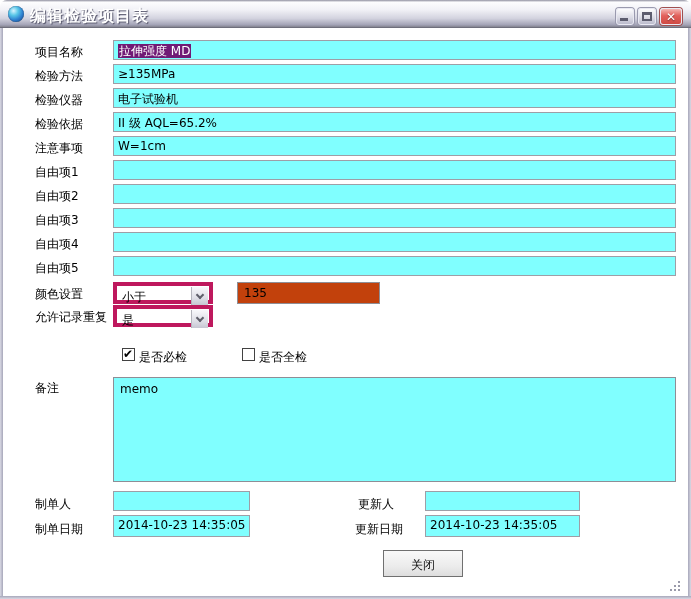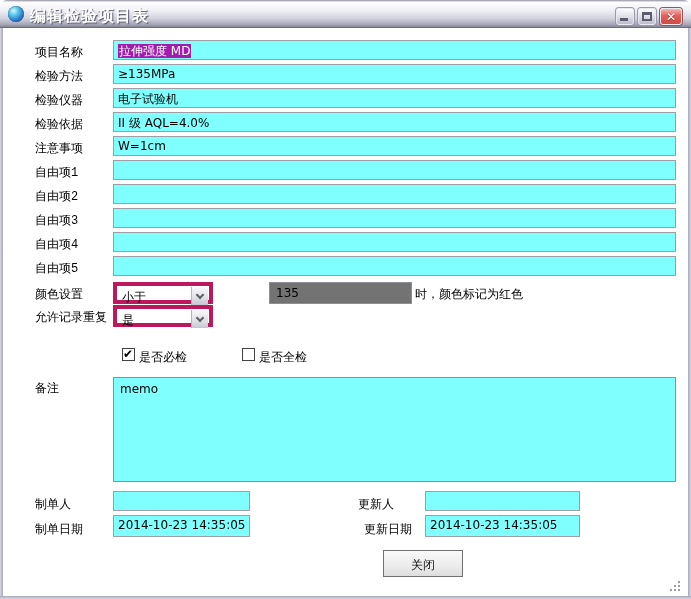--- a/index.html
+++ b/index.html
@@ -62,49 +62,49 @@
     position: absolute; left: 0; top: 1px; width: 100%;
     text-align: center; color: #fff; font-weight: bold; font-size: 12px;
     text-shadow: 0 1px 1px #7e2a2a;
   }
   
   .frame-l, .frame-r, .frame-b { position: absolute; background: linear-gradient(90deg, #d9d9e4, #a7a7ba); }
   .frame-l { left: 0; top: 28px; width: 3px; height: 571px; }
   .frame-r { right: 0; top: 28px; width: 3px; height: 571px; background: linear-gradient(90deg, #a7a7ba, #d9d9e4); }
   .frame-b { left: 0; bottom: 0; width: 691px; height: 3px; background: linear-gradient(180deg, #a7a7ba, #d9d9e4); }
   
-  .lbl { position: absolute; white-space: nowrap; font-family: Liberation Mono, monospace; }
+  .lbl { position: absolute; white-space: nowrap; }
   .field {
     position: absolute;
     background: #80FFFF;
     border: 1px solid #9e9ea6;
     padding: 2px 4px 0 4px;
     overflow: hidden; white-space: nowrap;
     cursor: text;
   }
   .row-field { left: 113px; width: 563px; height: 20px; }
-  .sel { background: #a21caf; color: #fff; padding: 0 1px; }
+  .sel { background: #701a75; color: #fff; padding: 0 1px; }
   .combo {
     position: absolute; width: 100px; height: 22px;
     background: #fff; border: 4px solid #be185d;
     padding: 3px 20px 0 5px; cursor: default;
   }
   .combo-arrow {
     position: absolute; right: 1px; top: 1px; width: 17px; height: 18px;
     background: linear-gradient(180deg, #f8f8fb 0%, #dfdfe7 60%, #c6c6d2 100%);
     border-left: 1px solid #b4b4bc;
   }
   .chev {
     position: absolute; left: 5px; top: 5px; width: 6px; height: 6px;
     border-right: 2px solid #5f5f6a; border-bottom: 2px solid #5f5f6a;
     transform: rotate(45deg);
   }
   .txtinput {
-    position: absolute; background: #737373; border: 1px solid #8e8e96;
-    padding: 3px 0 0 6px; cursor: text; margin-left: 32px;
+    position: absolute; background: #c2410c; border: 1px solid #8e8e96;
+    padding: 3px 0 0 6px; cursor: text;
   }
   .cbx {
     position: absolute; width: 13px; height: 13px;
     background: #fff; border: 1px solid #424242;
     cursor: pointer;
   }
   .cbx.checked::before {
     content: "✔";
     position: absolute; left: 0; top: -2px;
     font-size: 12px; font-weight: bold; color: #000;
@@ -167,21 +167,21 @@
   <span class="lbl" style="left:35px;top:44px">项目名称</span>
   <div class="field row-field" style="top:40px"><span class="sel">拉伸强度 MD</span></div>
 
   <span class="lbl" style="left:35px;top:68px">检验方法</span>
   <div class="field row-field" style="top:64px">≥135MPa</div>
 
   <span class="lbl" style="left:35px;top:92px">检验仪器</span>
   <div class="field row-field" style="top:88px">电子试验机</div>
 
   <span class="lbl" style="left:35px;top:116px">检验依据</span>
-  <div class="field row-field" style="top:112px">II 级 AQL=4.0%</div>
+  <div class="field row-field" style="top:112px">II 级 AQL=65.2%</div>
 
   <span class="lbl" style="left:35px;top:140px">注意事项</span>
   <div class="field row-field" style="top:136px">W=1cm</div>
 
   <span class="lbl" style="left:35px;top:164px">自由项1</span>
   <div class="field row-field" style="top:160px"></div>
 
   <span class="lbl" style="left:35px;top:188px">自由项2</span>
   <div class="field row-field" style="top:184px"></div>
 
@@ -195,21 +195,20 @@
   <div class="field row-field" style="top:256px"></div>
 
   <span class="lbl" style="left:35px;top:286px">颜色设置</span>
   <div class="combo" style="left:113px;top:282px">
     <span>小于</span>
     <span class="combo-arrow">
         <span class="chev"></span>
       </span>
   </div>
   <div class="txtinput" style="left:237px;top:282px;width:143px;height:22px">135</div>
-  <span class="lbl" style="left:415px;top:286px">时，颜色标记为红色</span>
 
   <span class="lbl" style="left:35px;top:309px">允许记录重复</span>
   <div class="combo" style="left:113px;top:305px">
     <span>是</span>
     <span class="combo-arrow">
         <span class="chev"></span>
       </span>
   </div>
 
   <span class="cbx checked" style="left:122px;top:348px"></span>
@@ -222,20 +221,20 @@
 
   <span class="lbl" style="left:35px;top:496px">制单人</span>
   <div class="field" style="left:113px;top:491px;width:137px;height:20px"></div>
 
   <span class="lbl" style="left:35px;top:521px">制单日期</span>
   <div class="field" style="left:113px;top:515px;width:137px;height:22px">2014-10-23 14:35:05</div>
 
   <span class="lbl" style="left:358px;top:496px;width:62px;text-align:left">更新人</span>
   <div class="field" style="left:425px;top:491px;width:155px;height:20px"></div>
 
-  <span class="lbl" style="left:364px;top:521px;width:62px;text-align:left">更新日期</span>
+  <span class="lbl" style="left:348px;top:521px;width:62px;text-align:center">更新日期</span>
   <div class="field" style="left:425px;top:515px;width:155px;height:22px">2014-10-23 14:35:05</div>
 
   <div class="btn btn-close">关闭</div>
 
   <div class="grip"></div>
 
 </div>
 
 </body></html>

